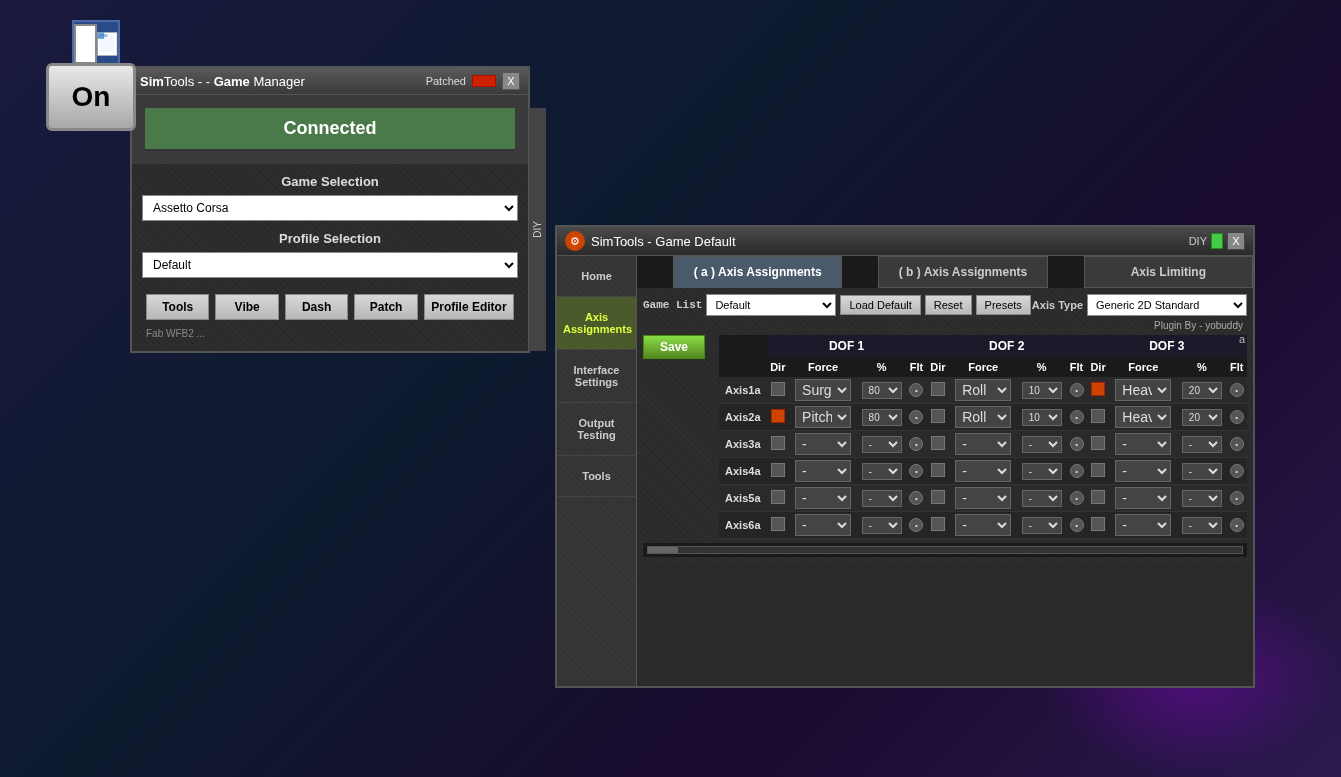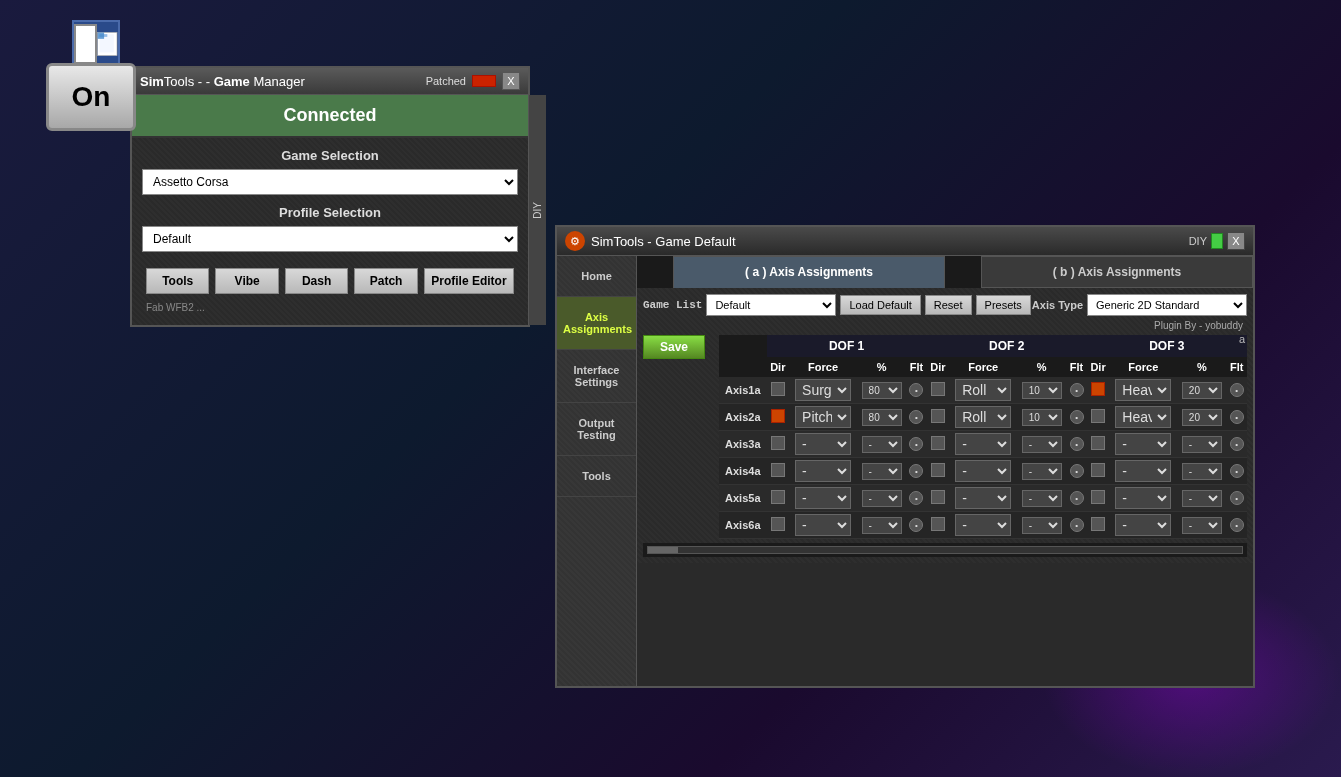--- a/index.html
+++ b/index.html
@@ -127,21 +127,21 @@
     .diy-text-mgr {
       writing-mode: vertical-rl;
       color: #ccc;
       font-size: 10px;
       transform: rotate(180deg);
     }
     .connected-bar {
       background: #4a7a4a;
       padding: 10px;
       text-align: center;
-      margin: 0;
+      margin: 13px;
       border-bottom: 2px solid #333;
     }
     .connected-text {
       color: white;
       font-size: 18px;
       font-weight: bold;
     }
     .manager-body {
       background: #2a2a2a;
       background-image: repeating-linear-gradient(45deg, transparent, transparent 2px, rgba(255,255,255,0.02) 2px, rgba(255,255,255,0.02) 4px);
@@ -580,20 +580,21 @@
       <div class="sidebar-item">Interface Settings</div>
       <div class="sidebar-item">Output Testing</div>
       <div class="sidebar-item">Tools</div>
     </div>
 
     <div class="engine-main">
 
       <div class="tab-bar">
         <div class="tab active">( a ) Axis Assignments</div>
         <div class="tab">( b ) Axis Assignments</div>
+        <div class="tab">Axis Limiting</div>
       </div>
 
       <div class="content-area">
 
         <div style="display:flex;align-items:center;justify-content:space-between;margin-bottom:4px;">
           <div style="display:flex;align-items:center;gap:4px;">
             <span class="game-list-label">Game List</span>
             <select class="game-list-dropdown">
               <option>Default</option>
             </select>

